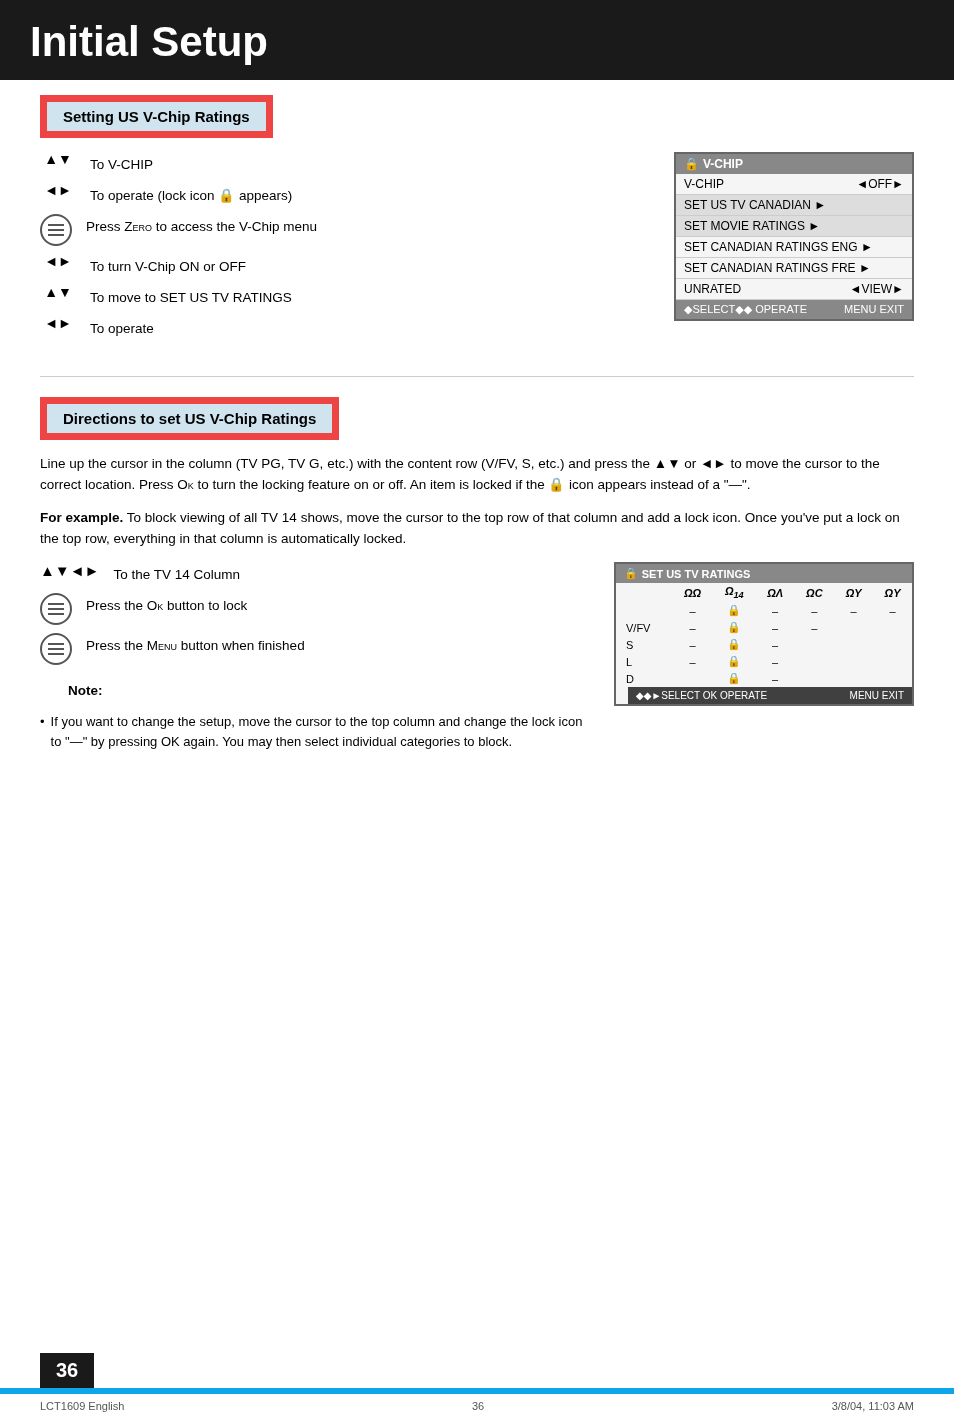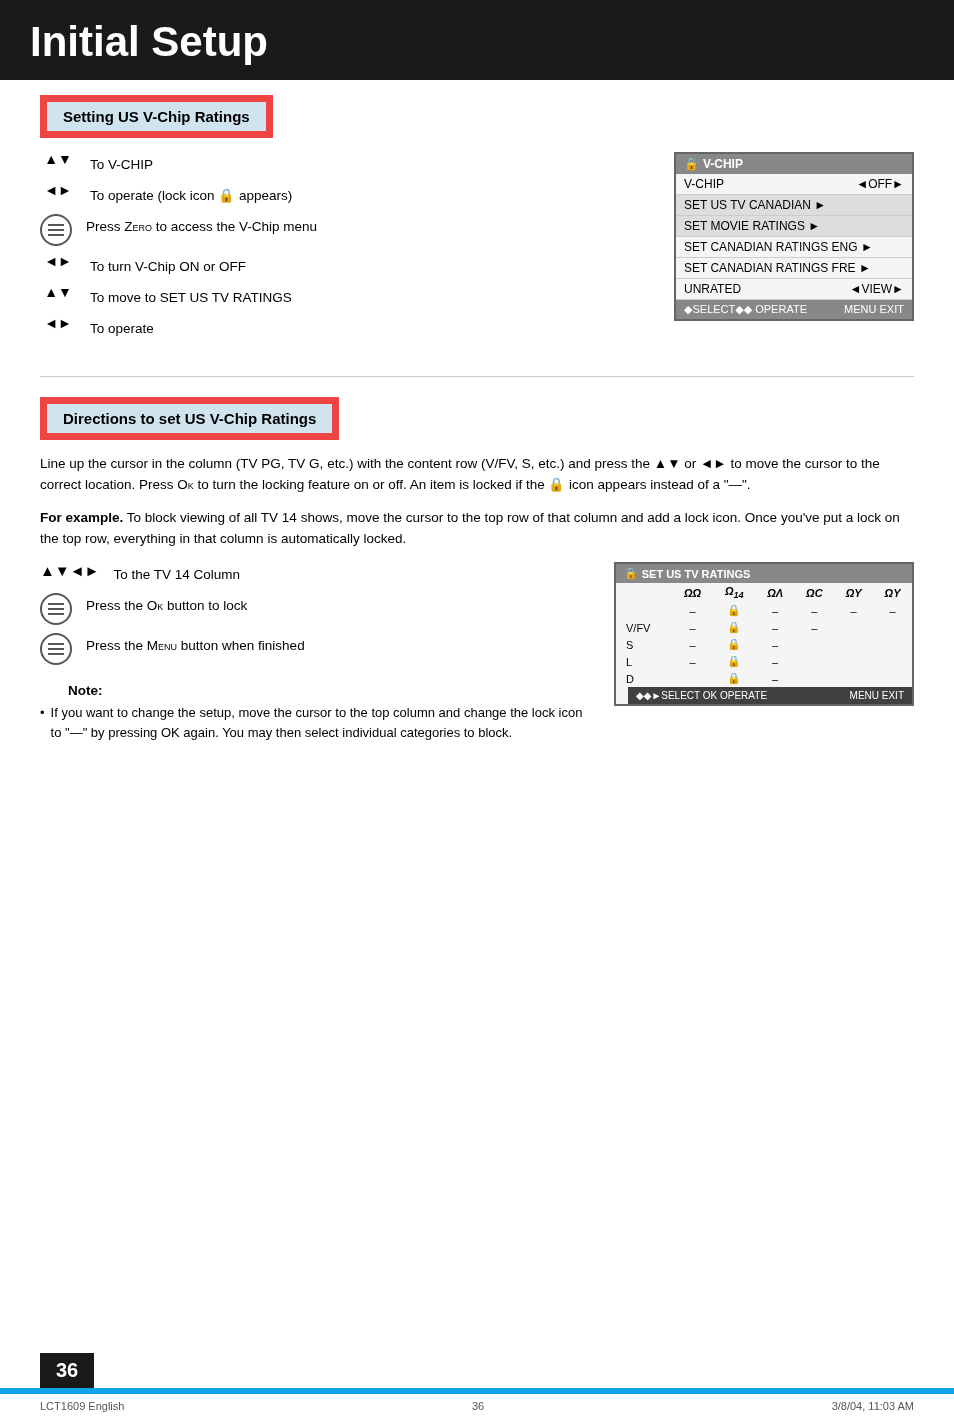--- a/index.html
+++ b/index.html
@@ -129,21 +129,21 @@
     .bottom-left {
       flex: 1;
     }
 
     .note-section {
       margin-top: 18px;
     }
     .note-title {
       font-weight: bold;
       font-size: 13.5px;
-      margin-bottom: 5px;
+      margin-bottom: 14px;
       padding-left: 28px;
     }
     .bullet-item {
       display: flex;
       gap: 6px;
       font-size: 13px;
       line-height: 1.5;
     }
     .bullet-item::before {
       content: '•';

